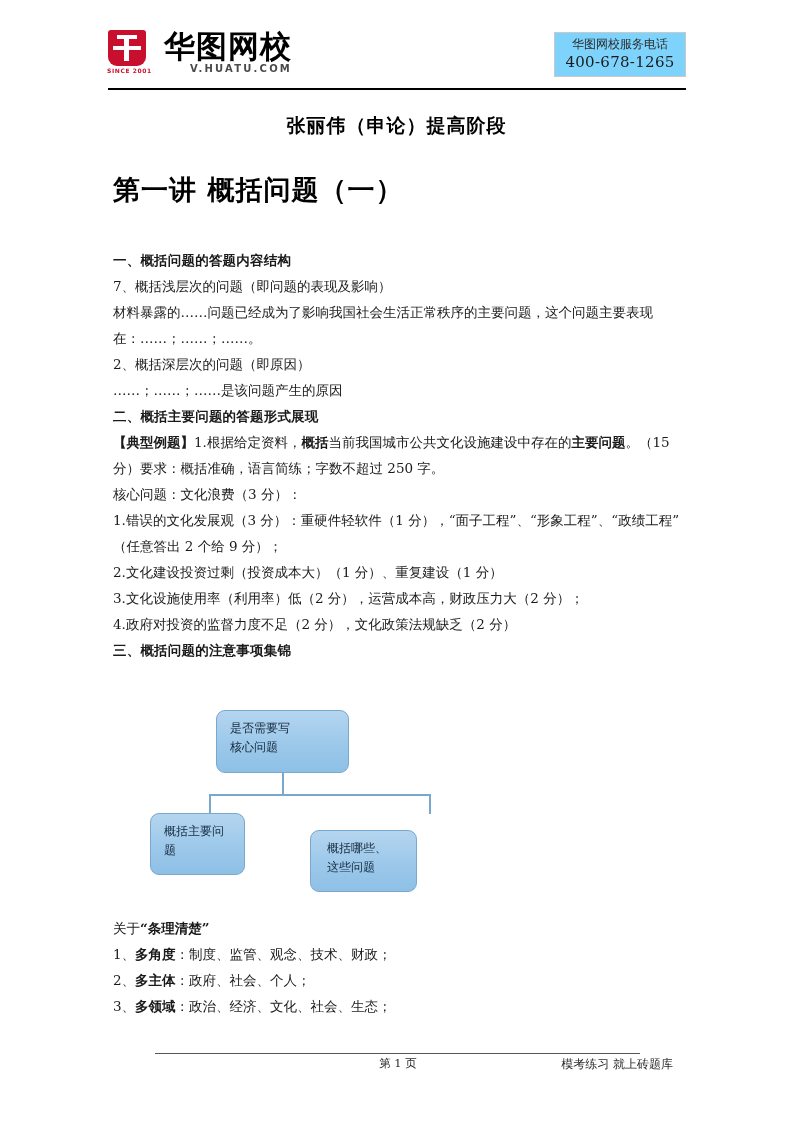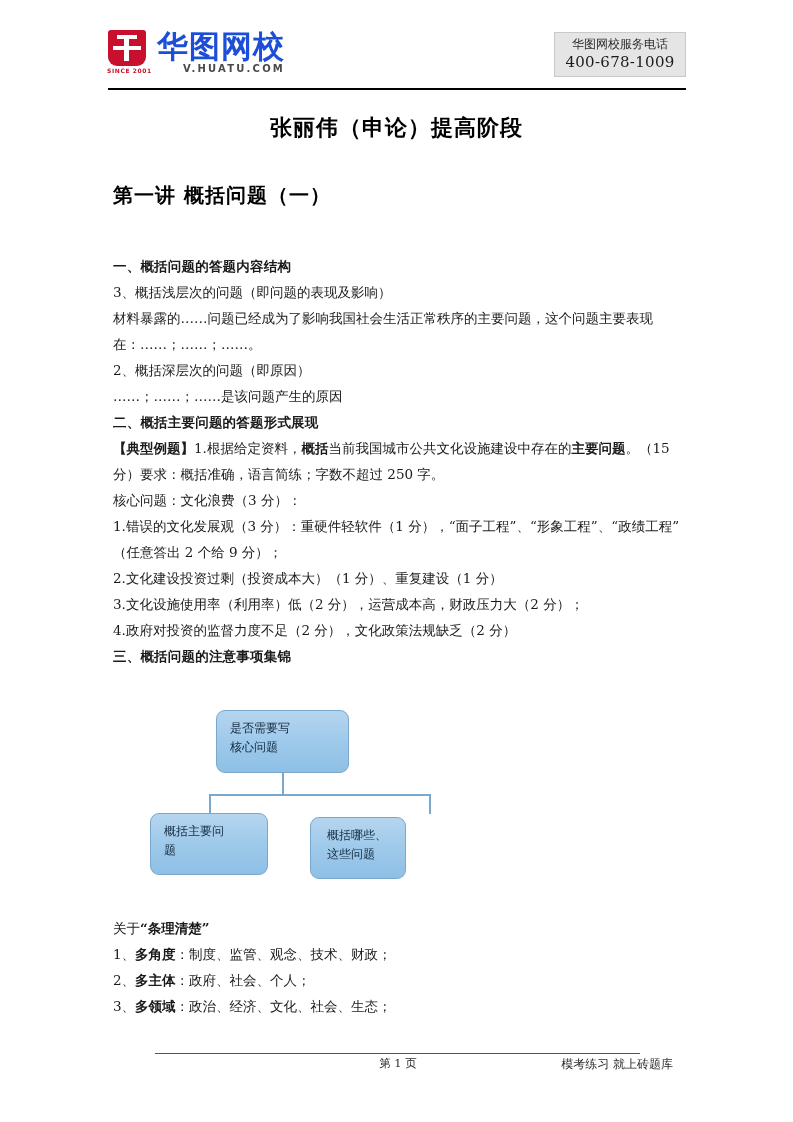--- a/index.html
+++ b/index.html
@@ -85,39 +85,40 @@
   }
   .logo-text {
     margin-left: 9px;
     padding-top: 0px;
   }
   .logo-cn {
     font-family: "DejaVu Sans", "Liberation Sans", sans-serif;
     font-size: 31px;
     font-weight: bold;
     line-height: 32px;
-    color: #1d4ed8;
+    color: #000000;
     letter-spacing: 1px;
+    margin-left: 7px;
   }
   .logo-url {
     font-family: "DejaVu Sans", "Liberation Sans", sans-serif;
     font-size: 10px;
     font-weight: bold;
     letter-spacing: 2.2px;
     color: #4a4a4a;
     text-align: right;
     margin-top: 1px;
   }
   .phone-box {
     position: absolute;
     right: 0px;
     top: 4px;
     width: 132px;
     border: 1px solid #c9c9c9;
-    background: #e5e5e5;
+    background: #7dd3fc;
     padding: 3px 0 4px 0;
     text-align: center;
     box-sizing: border-box;
   }
   .phone-label {
     font-size: 12px;
     line-height: 17px;
     color: #2b2b2b;
   }
   .phone-number {
@@ -135,42 +136,41 @@
     background: #000000;
   }
 
   
   .doc-title {
     position: absolute;
     left: 0;
     top: 113px;
     width: 793px;
     text-align: center;
-    font-size: 22px;
+    font-size: 19px;
     font-weight: bold;
     letter-spacing: 1px;
     color: #000;
   }
   .chapter-title {
     position: absolute;
     left: 113px;
-    top: 182px;
-    font-size: 20px;
+    top: 172px;
+    font-size: 27px;
     font-weight: bold;
     letter-spacing: 1px;
     color: #000;
   }
 
   
   .content {
     position: absolute;
     left: 113px;
     top: 247px;
     width: 570px;
-    margin-top: 6px;
   }
   .line {
     font-size: 13.5px;
     line-height: 26px;
     color: #1a1a1a;
     text-align: justify;
   }
   .line.heading {
     font-weight: bold;
     font-size: 13.5px;
@@ -200,27 +200,27 @@
   }
   .node-root {
     left: 78px;
     top: 10px;
     width: 133px;
     height: 63px;
   }
   .node-left {
     left: 12px;
     top: 113px;
-    width: 118px;
+    width: 95px;
     height: 62px;
   }
   .node-right {
     left: 172px;
-    top: 117px;
-    width: 96px;
+    top: 130px;
+    width: 107px;
     height: 62px;
     padding-left: 16px;
   }
   .conn {
     position: absolute;
     background: #7aa7cc;
   }
   .conn-v-root { left: 144px; top: 73px; width: 2px; height: 23px; }
   .conn-h       { left: 71px;  top: 94px;  width: 222px; height: 2px; }
   .conn-v-left  { left: 71px;  top: 94px;  width: 2px; height: 20px; }
@@ -280,33 +280,33 @@
         <div class="since-text">SINCE 2001</div>
       </div>
       <div class="logo-text">
         <div class="logo-cn">华图网校</div>
         <div class="logo-url">V.HUATU.COM</div>
       </div>
     </div>
 
     <div class="phone-box">
       <div class="phone-label">华图网校服务电话</div>
-      <div class="phone-number">400-678-1009</div>
+      <div class="phone-number">400-678-1265</div>
     </div>
   </div>
   <div class="header-rule"></div>
 
   <div class="doc-title">张丽伟（申论）提高阶段</div>
   <div class="chapter-title">第一讲 概括问题（一）</div>
 
   <div class="content">
 
     <div class="line heading">一、概括问题的答题内容结构</div>
 
-    <div class="line">3、概括浅层次的问题（即问题的表现及影响）</div>
+    <div class="line">7、概括浅层次的问题（即问题的表现及影响）</div>
 
     <div class="line">材料暴露的……问题已经成为了影响我国社会生活正常秩序的主要问题，这个问题主要表现</div>
 
     <div class="line">在：……；……；……。</div>
 
     <div class="line">2、概括深层次的问题（即原因）</div>
 
     <div class="line">……；……；……是该问题产生的原因</div>
 
     <div class="line heading">二、概括主要问题的答题形式展现</div>

